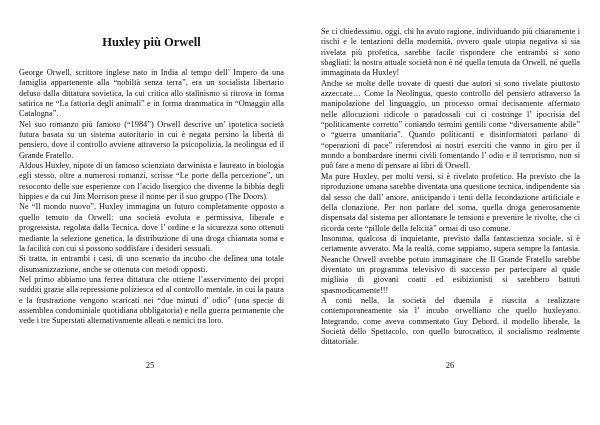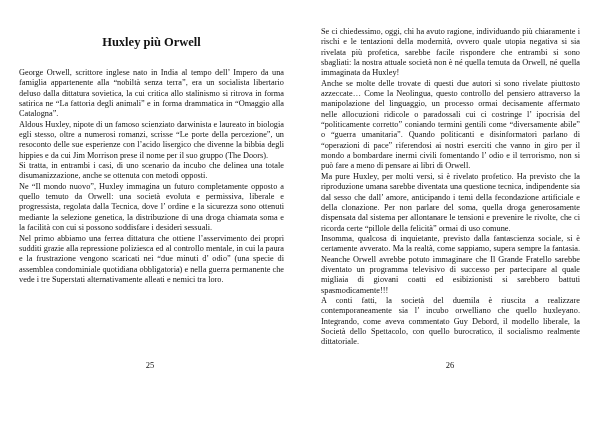--- a/index.html
+++ b/index.html
@@ -18,30 +18,31 @@
   #page-left .pnum { left:8px; width:284px; }
   #page-right .pnum { left:0; width:300px; }
 </style>
 </head>
 <body>
 
 <div class="page" id="page-left">
   <div class="title">Huxley più Orwell</div>
   <div class="body">
     <p>George Orwell, scrittore inglese nato in India al tempo dell’ Impero da una famiglia appartenente alla “nobiltà senza terra”, era un socialista libertario deluso dalla dittatura sovietica, la cui critica allo stalinismo si ritrova in forma satirica ne “La fattoria degli animali” e in forma drammatica in “Omaggio alla Catalogna”.</p>
+    <p>Nel suo romanzo più famoso (“1984”) Orwell descrive un’ ipotetica società futura basata su un sistema autoritario in cui è negata persino la libertà di pensiero, dove il controllo avviene attraverso la psicopolizia, la neolingua ed il Grande Fratello.</p>
     <p>Aldous Huxley, nipote di un famoso scienziato darwinista e laureato in biologia egli stesso, oltre a numerosi romanzi, scrisse “Le porte della percezione”, un resoconto delle sue esperienze con l’acido lisergico che divenne la bibbia degli hippies e da cui Jim Morrison prese il nome per il suo gruppo (The Doors).</p>
+    <p>Ne “Il mondo nuovo”, Huxley immagina un futuro completamente opposto a quello temuto da Orwell: una società evoluta e permissiva, liberale e progressista, regolata dalla Tecnica, dove l’ ordine e la sicurezza sono ottenuti mediante la selezione genetica, la distribuzione di una droga chiamata soma e la facilità con cui si possono soddisfare i desideri sessuali.</p>
     <p>Si tratta, in entrambi i casi, di uno scenario da incubo che delinea una totale disumanizzazione, anche se ottenuta con metodi opposti.</p>
-    <p>Ne “Il mondo nuovo”, Huxley immagina un futuro completamente opposto a quello temuto da Orwell: una società evoluta e permissiva, liberale e progressista, regolata dalla Tecnica, dove l’ ordine e la sicurezza sono ottenuti mediante la selezione genetica, la distribuzione di una droga chiamata soma e la facilità con cui si possono soddisfare i desideri sessuali.</p>
     <p>Nel primo abbiamo una ferrea dittatura che ottiene l’asservimento dei propri sudditi grazie alla repressione poliziesca ed al controllo mentale, in cui la paura e la frustrazione vengono scaricati nei “due minuti d’ odio” (una specie di assemblea condominiale quotidiana obbligatoria) e nella guerra permanente che vede i tre Superstati alternativamente alleati e nemici tra loro.</p>
   </div>
   <div class="pnum">25</div>
 </div>
 
 <div class="page" id="page-right">
   <div class="body">
     <p>Se ci chiedessimo, oggi, chi ha avuto ragione, individuando più chiaramente i rischi e le tentazioni della modernità, ovvero quale utopia negativa si sia rivelata più profetica, sarebbe facile rispondere che entrambi si sono sbagliati: la nostra attuale società non è né quella temuta da Orwell, né quella immaginata da Huxley!</p>
     <p>Anche se molte delle trovate di questi due autori si sono rivelate piuttosto azzeccate… Come la Neolingua, questo controllo del pensiero attraverso la manipolazione del linguaggio, un processo ormai decisamente affermato nelle allocuzioni ridicole o paradossali cui ci costringe l’ ipocrisia del “politicamente corretto” coniando termini gentili come “diversamente abile” o “guerra umanitaria”. Quando politicanti e disinformatori parlano di “operazioni di pace” riferendosi ai nostri eserciti che vanno in giro per il mondo a bombardare inermi civili fomentando l’ odio e il terrorismo, non si può fare a meno di pensare ai libri di Orwell.</p>
     <p> Ma pure Huxley, per molti versi, si è rivelato profetico. Ha previsto che la riproduzione umana sarebbe diventata una questione tecnica, indipendente sia dal sesso che dall’ amore, anticipando i temi della fecondazione artificiale e della clonazione. Per non parlare del soma, quella droga generosamente dispensata dal sistema per allontanare le tensioni e prevenire le rivolte, che ci ricorda certe “pillole della felicità” ormai di uso comune.</p>
     <p>Insomma, qualcosa di inquietante, previsto dalla fantascienza sociale, si è certamente avverato. Ma la realtà, come sappiamo, supera sempre la fantasia. Neanche Orwell avrebbe potuto immaginare che Il Grande Fratello sarebbe diventato un programma televisivo di successo per partecipare al quale migliaia di giovani coatti ed esibizionisti si sarebbero battuti spasmodicamente!!!</p>
-    <p>A conti fatti, la società del duemila è riuscita a realizzare contemporaneamente sia l’ incubo orwelliano che quello huxleyano. Integrando, come aveva commentato Guy Debord, il modello liberale, la Società dello Spettacolo, con quello burocratico, il socialismo realmente dittatoriale.</p>
+    <p>A conti nella, la società del duemila è riuscita a realizzare contemporaneamente sia l’ incubo orwelliano che quello huxleyano. Integrando, come aveva commentato Guy Debord, il modello liberale, la Società dello Spettacolo, con quello burocratico, il socialismo realmente dittatoriale.</p>
   </div>
   <div class="pnum">26</div>
 </div>
 
 </body></html>

